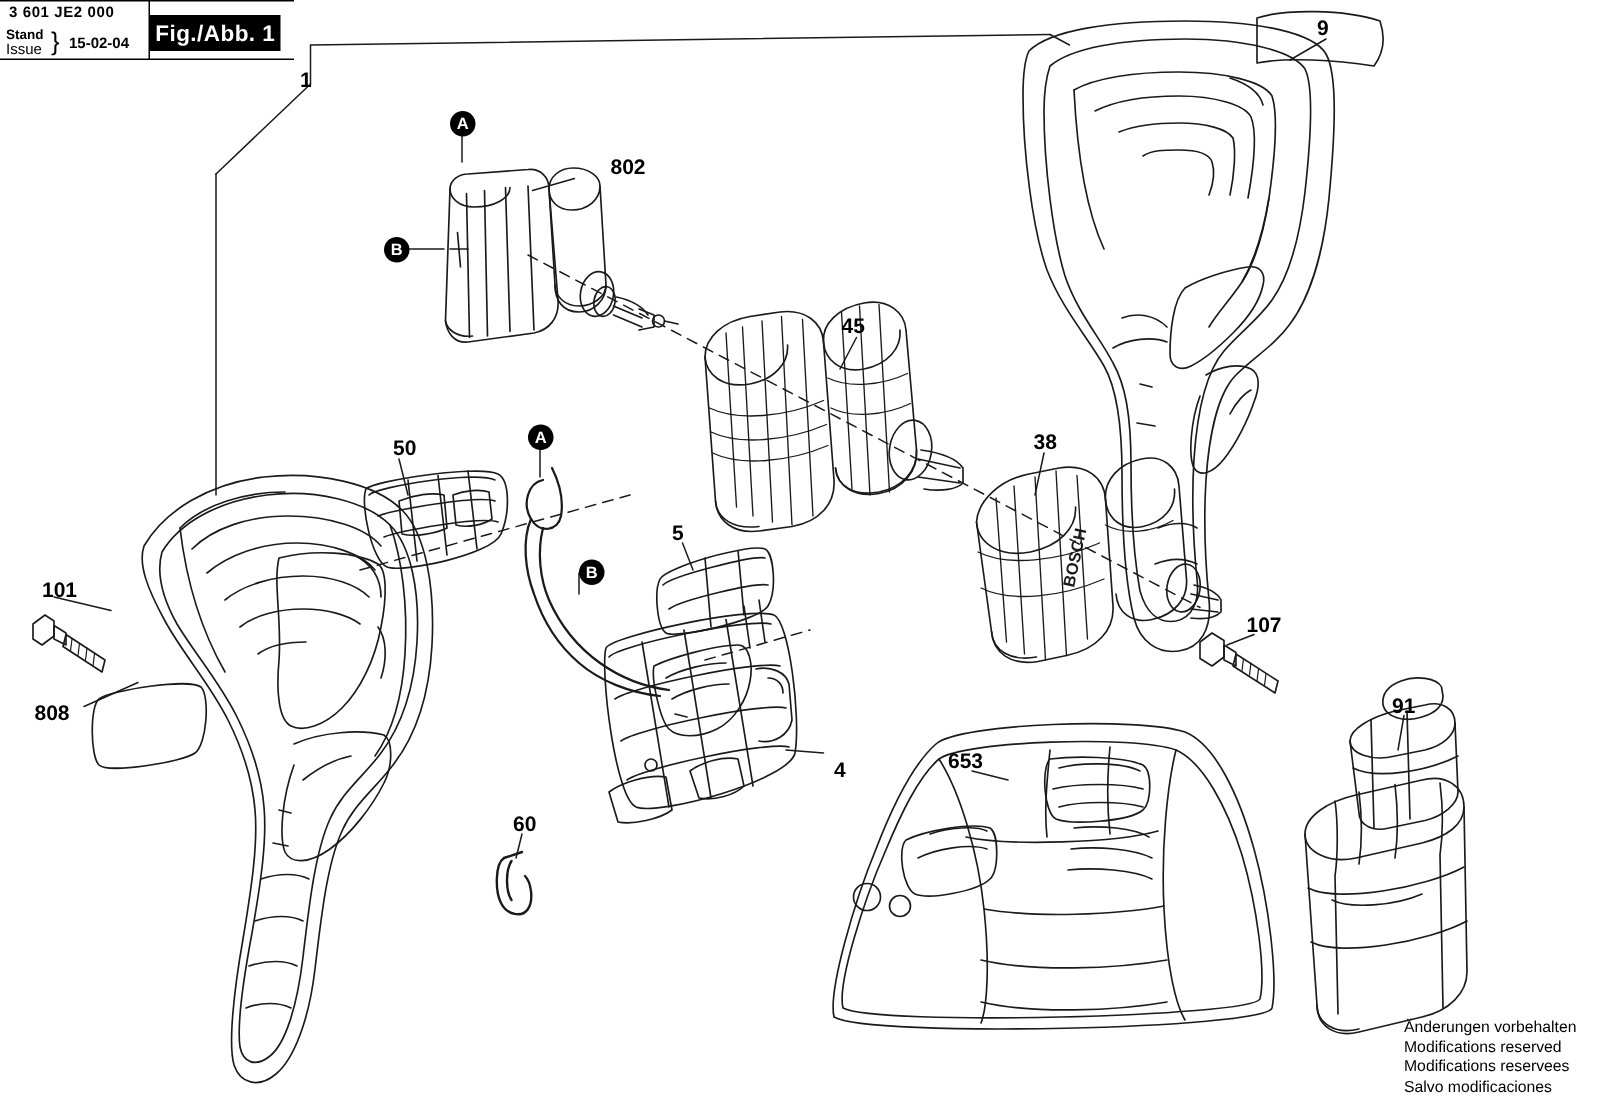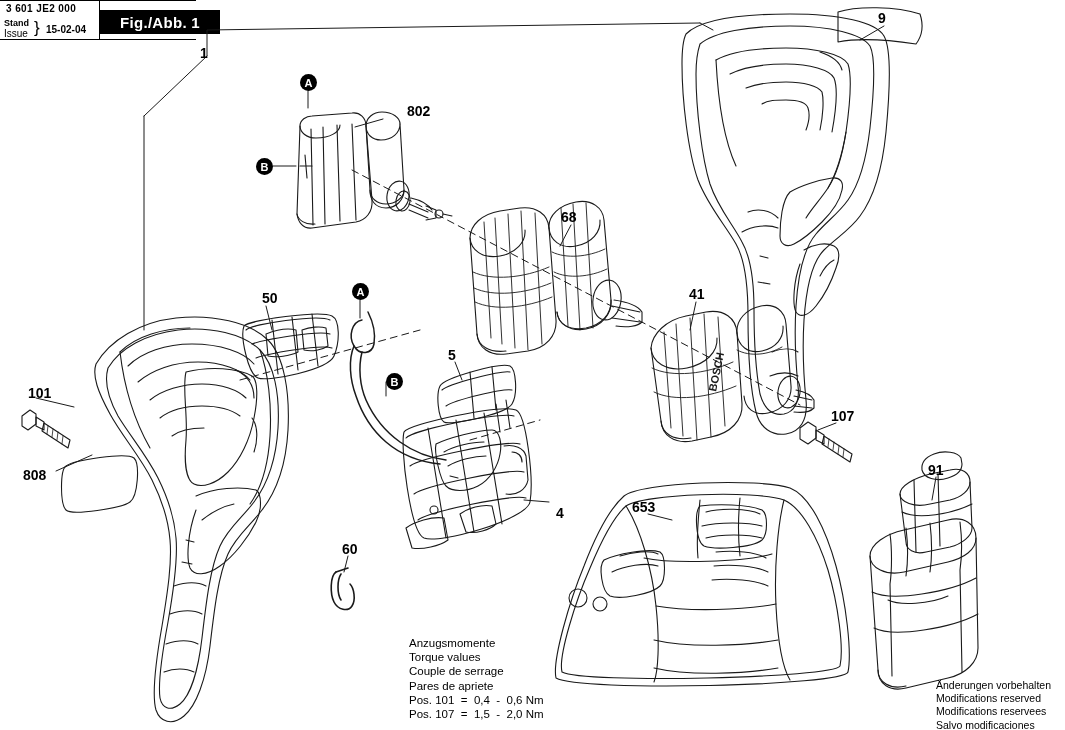--- a/index.html
+++ b/index.html
@@ -17,21 +17,21 @@
   .hdr{position:absolute;left:0;top:0;width:196px;height:40px;}
   .hdr-line{position:absolute;left:0;width:196px;border-bottom:1px solid #000;}
   .hdr-top{top:0;}
   .hdr-bot{top:39px;}
   .hdr-vert{position:absolute;left:99px;top:0;height:40px;border-left:1px solid #000;}
   .partno{position:absolute;left:6px;top:3px;font-size:10px;font-weight:bold;letter-spacing:.4px;}
   .stand{position:absolute;left:4px;top:19px;font-size:9px;line-height:9px;font-weight:bold;}
   .issue{position:absolute;left:4px;top:29px;font-size:10px;line-height:9px;}
   .brace{position:absolute;left:34px;top:19px;font-size:17px;line-height:17px;}
   .date{position:absolute;left:46px;top:24px;font-size:10px;font-weight:bold;}
-  .figbox{position:absolute;left:100px;top:10px;width:120px;height:24px;background:#000;color:#fff;
+  .figbox{position:absolute;left:100px;top:10px;width:87px;height:24px;background:#000;color:#fff;
           font-size:15px;font-weight:bold;display:flex;align-items:center;justify-content:center;letter-spacing:.3px;}
 
   
   .lbl{position:absolute;font-size:14px;font-weight:bold;white-space:nowrap;}
 
   
   .bubble{position:absolute;width:17px;height:17px;border-radius:50%;background:#000;color:#fff;
           font-size:11px;font-weight:bold;display:flex;align-items:center;justify-content:center;}
 
   
@@ -399,41 +399,35 @@
                  L961 458 C958 452 944 450 934 454 C926 457 921 462 922 470 Z"></path>
         <path d="M888 600 C900 606 930 604 948 596"></path>
       </g>
 
     </g>
   </svg>
 
   <div class="lbl" style="left:200px;top:45px;">1</div>
   <div class="lbl" style="left:878px;top:10px;">9</div>
   <div class="lbl" style="left:370px;top:103px;margin-left:37px;">802</div>
-  <div class="lbl" style="left:561px;top:209px;">68</div>
-  <div class="lbl" style="left:689px;top:286px;">41</div>
+  <div class="lbl" style="left:561px;top:209px;">45</div>
+  <div class="lbl" style="left:689px;top:286px;">38</div>
   <div class="lbl" style="left:262px;top:290px;">50</div>
   <div class="lbl" style="left:448px;top:347px;">5</div>
   <div class="lbl" style="left:28px;top:385px;text-align:right;">101</div>
   <div class="lbl" style="left:831px;top:408px;">107</div>
   <div class="lbl" style="left:23px;top:467px;">808</div>
   <div class="lbl" style="left:928px;top:462px;">91</div>
   <div class="lbl" style="left:556px;top:505px;">4</div>
   <div class="lbl" style="left:632px;top:499px;">653</div>
   <div class="lbl" style="left:342px;top:541px;">60</div>
 
   <div class="bubble" style="left:300px;top:74px;">A</div>
   <div class="bubble" style="left:256px;top:158px;">B</div>
   <div class="bubble" style="left:352px;top:283px;">A</div>
   <div class="bubble" style="left:386px;top:373px;">B</div>
 
-  <div class="torque">Anzugsmomente
-Torque values
-Couple de serrage
-Pares de apriete
-Pos. 101  =  0,4  -  0,6 Nm
-Pos. 107  =  1,5  -  2,0 Nm</div>
   <div class="legal">Änderungen vorbehalten
 Modifications reserved
 Modifications reservees
 Salvo modificaciones</div>
 
 </div>
 
 </body></html>

